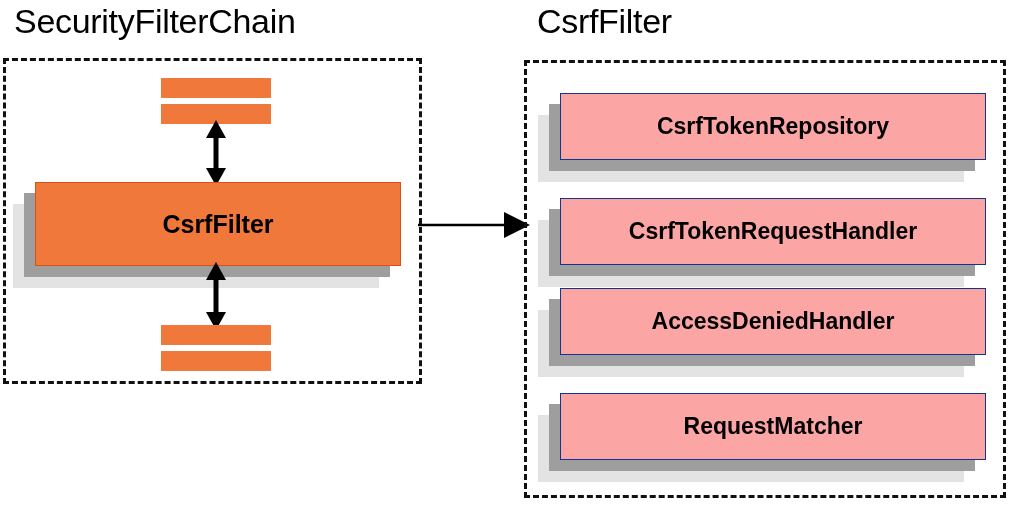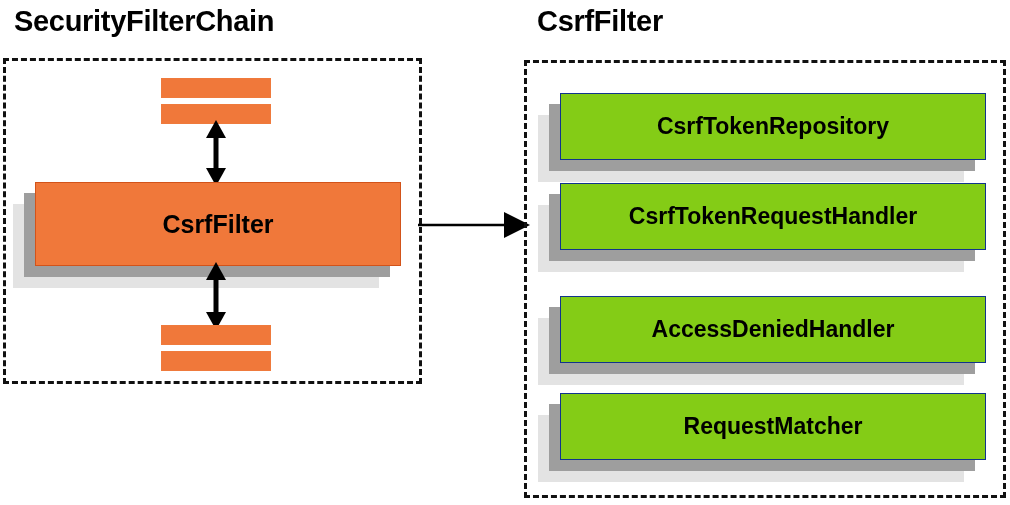--- a/index.html
+++ b/index.html
@@ -15,22 +15,22 @@
     width: 1010px;
     height: 505px;
     background: #ffffff;
     overflow: hidden;
   }
 
   
   .panel-title {
     position: absolute;
     font-family: "Liberation Sans", sans-serif;
-    font-weight: bold;
-    font-size: 29px;
+    font-weight: normal;
+    font-size: 34px;
     line-height: 29px;
     color: #000000;
     white-space: nowrap;
     letter-spacing: -0.3px;
   }
   #title-left  { left: 14px;  top: 7px; }
   #title-right { left: 537px; top: 7px; }
 
   
   .dashed-panel {
@@ -94,28 +94,28 @@
   }
   #card-csrffilter .card-label { font-size: 25px; }
 
   
   .blue-card {
     left: 560px;
     width: 426px;
     height: 67px;
   }
   .blue-card .face {
-    background: #84cc16;
+    background: #fca5a5;
     border: 1px solid #11348c;
   }
   .blue-card .card-label { font-size: 23px; }
 
   #card-csrftokenrepository    { top: 93px;  }
-  #card-csrftokenrequesthandler{ top: 183px; }
-  #card-accessdeniedhandler    { top: 296px; }
+  #card-csrftokenrequesthandler{ top: 198px; }
+  #card-accessdeniedhandler    { top: 288px; }
   #card-requestmatcher         { top: 393px; border-radius: 17px; }
 
   
   .filter-bar {
     position: absolute;
     left: 161px;
     width: 110px;
     height: 20px;
     background: #f0783a;
     border: 1px solid #ef7a3c;

